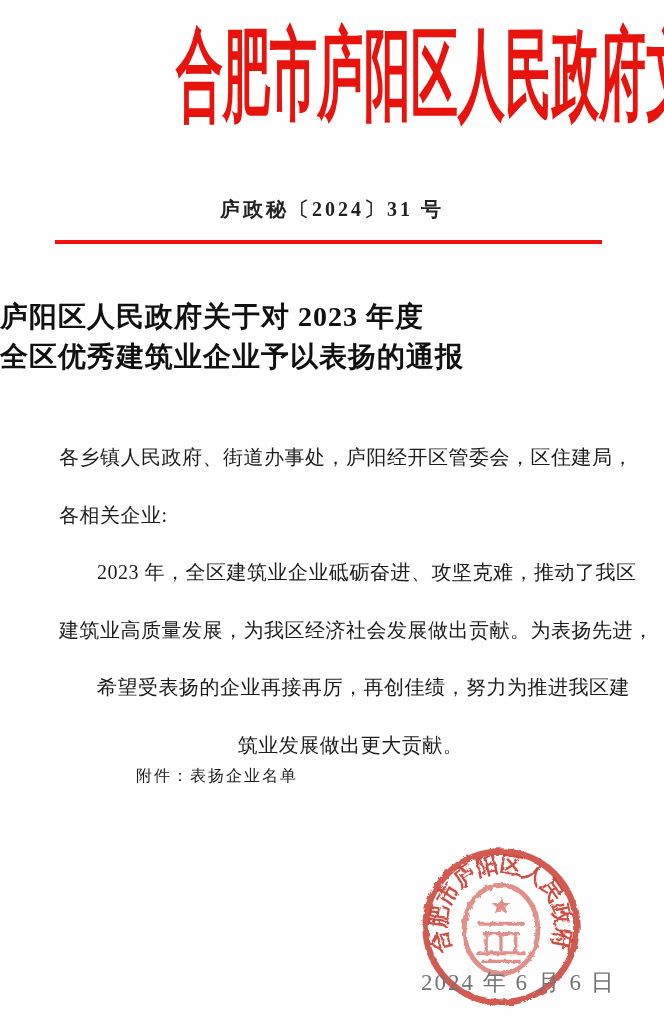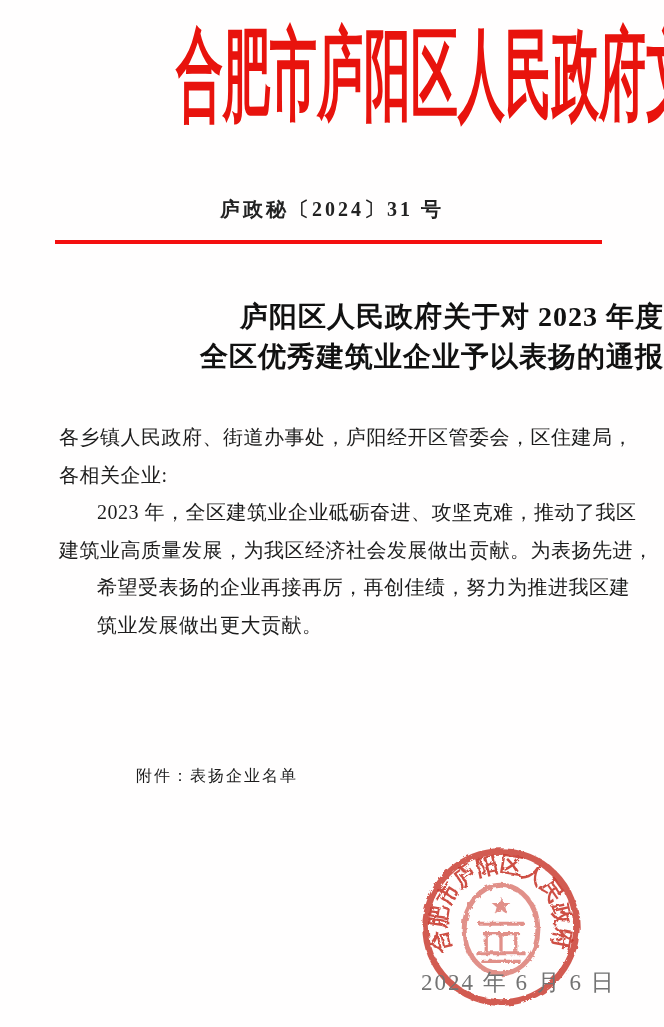--- a/index.html
+++ b/index.html
@@ -36,38 +36,38 @@
   }
   .red-line {
     position: absolute;
     top: 240px; left: 55px;
     width: 547px; height: 4px;
     background: #f40f0f;
   }
   .doc-title {
     position: absolute;
     top: 297px; left: 0; right: 0;
-    text-align: right;
+    text-align: left;
     font-size: 28px;
     font-weight: bold;
     line-height: 40px;
     color: #111;
     letter-spacing: 1px;
   }
   .body-block {
     position: absolute;
     top: 419px; left: 59px;
     width: 545px;
     font-size: 20px;
     line-height: 37.6px;
     letter-spacing: 0.5px;
     color: #1c1c1c;
   }
-  .bline { white-space: nowrap; }
-  .bline.ind { padding-left: 38px; }
+  .bline { white-space: nowrap; margin-top: 20px; }
+  .bline.ind { padding-left: 38px; text-align: center; }
   .attachment {
     position: absolute;
     top: 766px; left: 136px;
     font-size: 16px;
     letter-spacing: 2px;
     color: #1c1c1c;
   }
   .seal {
     position: absolute;
     left: 419px; top: 845px;

